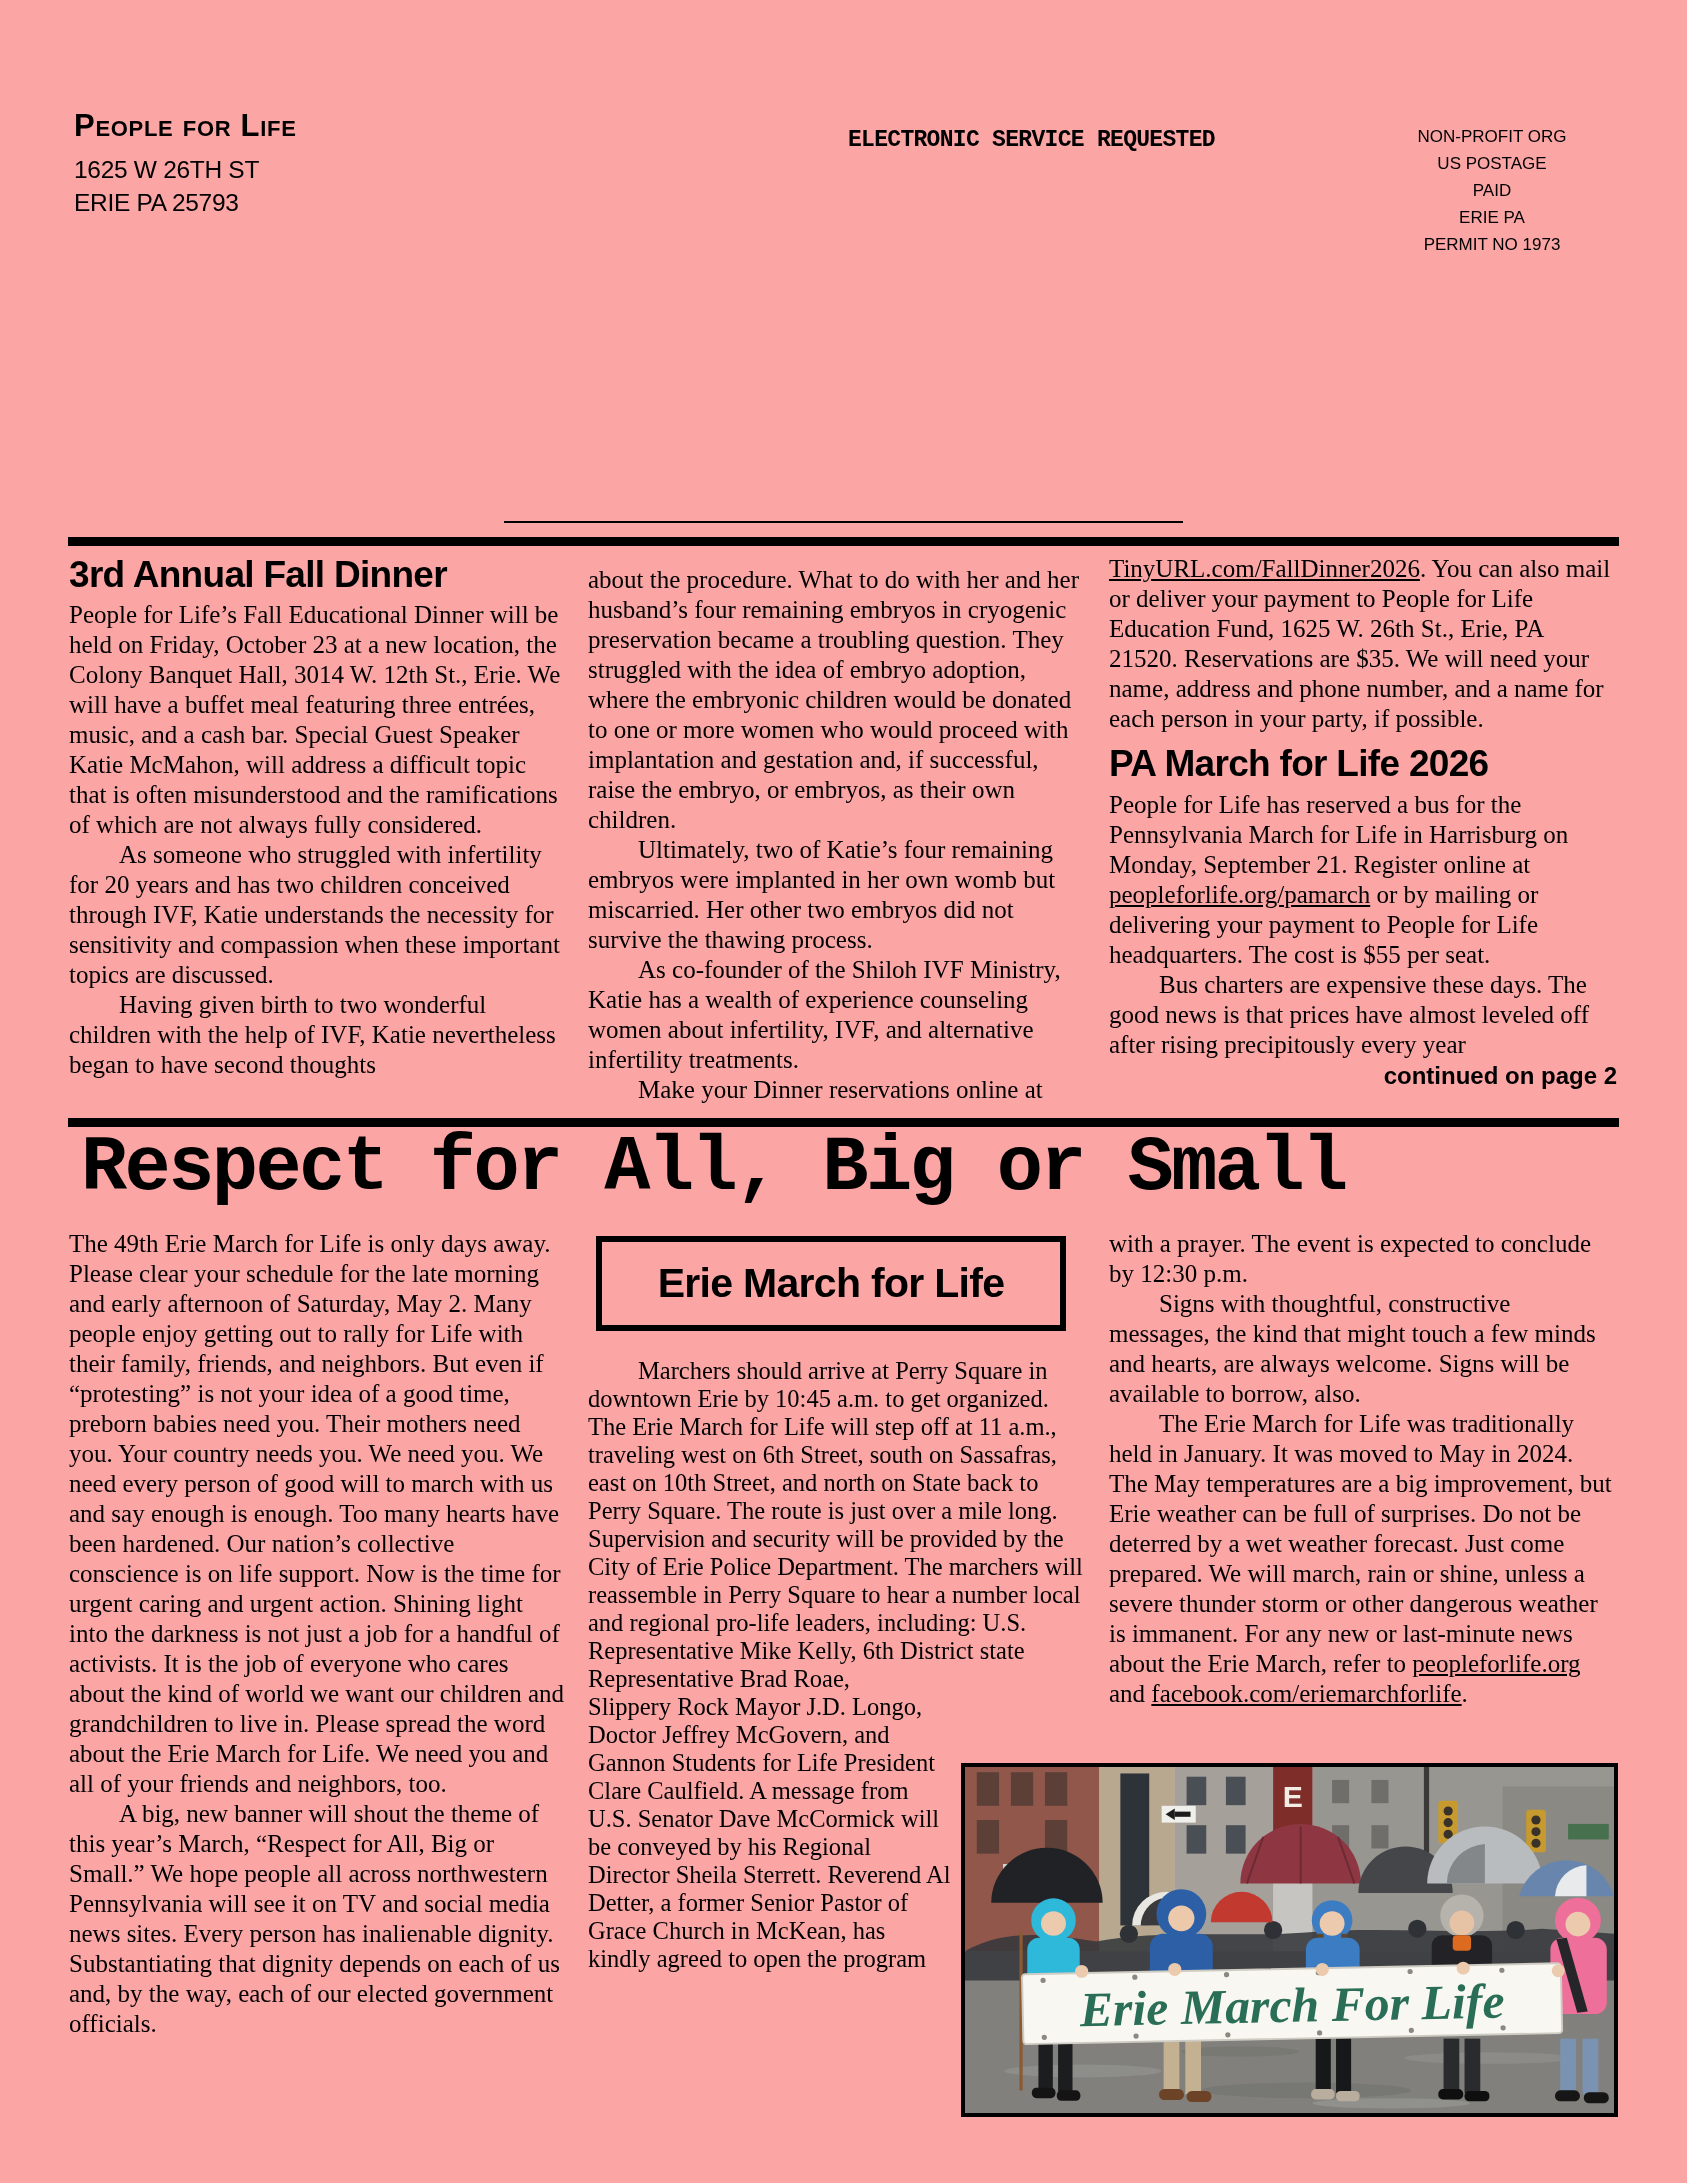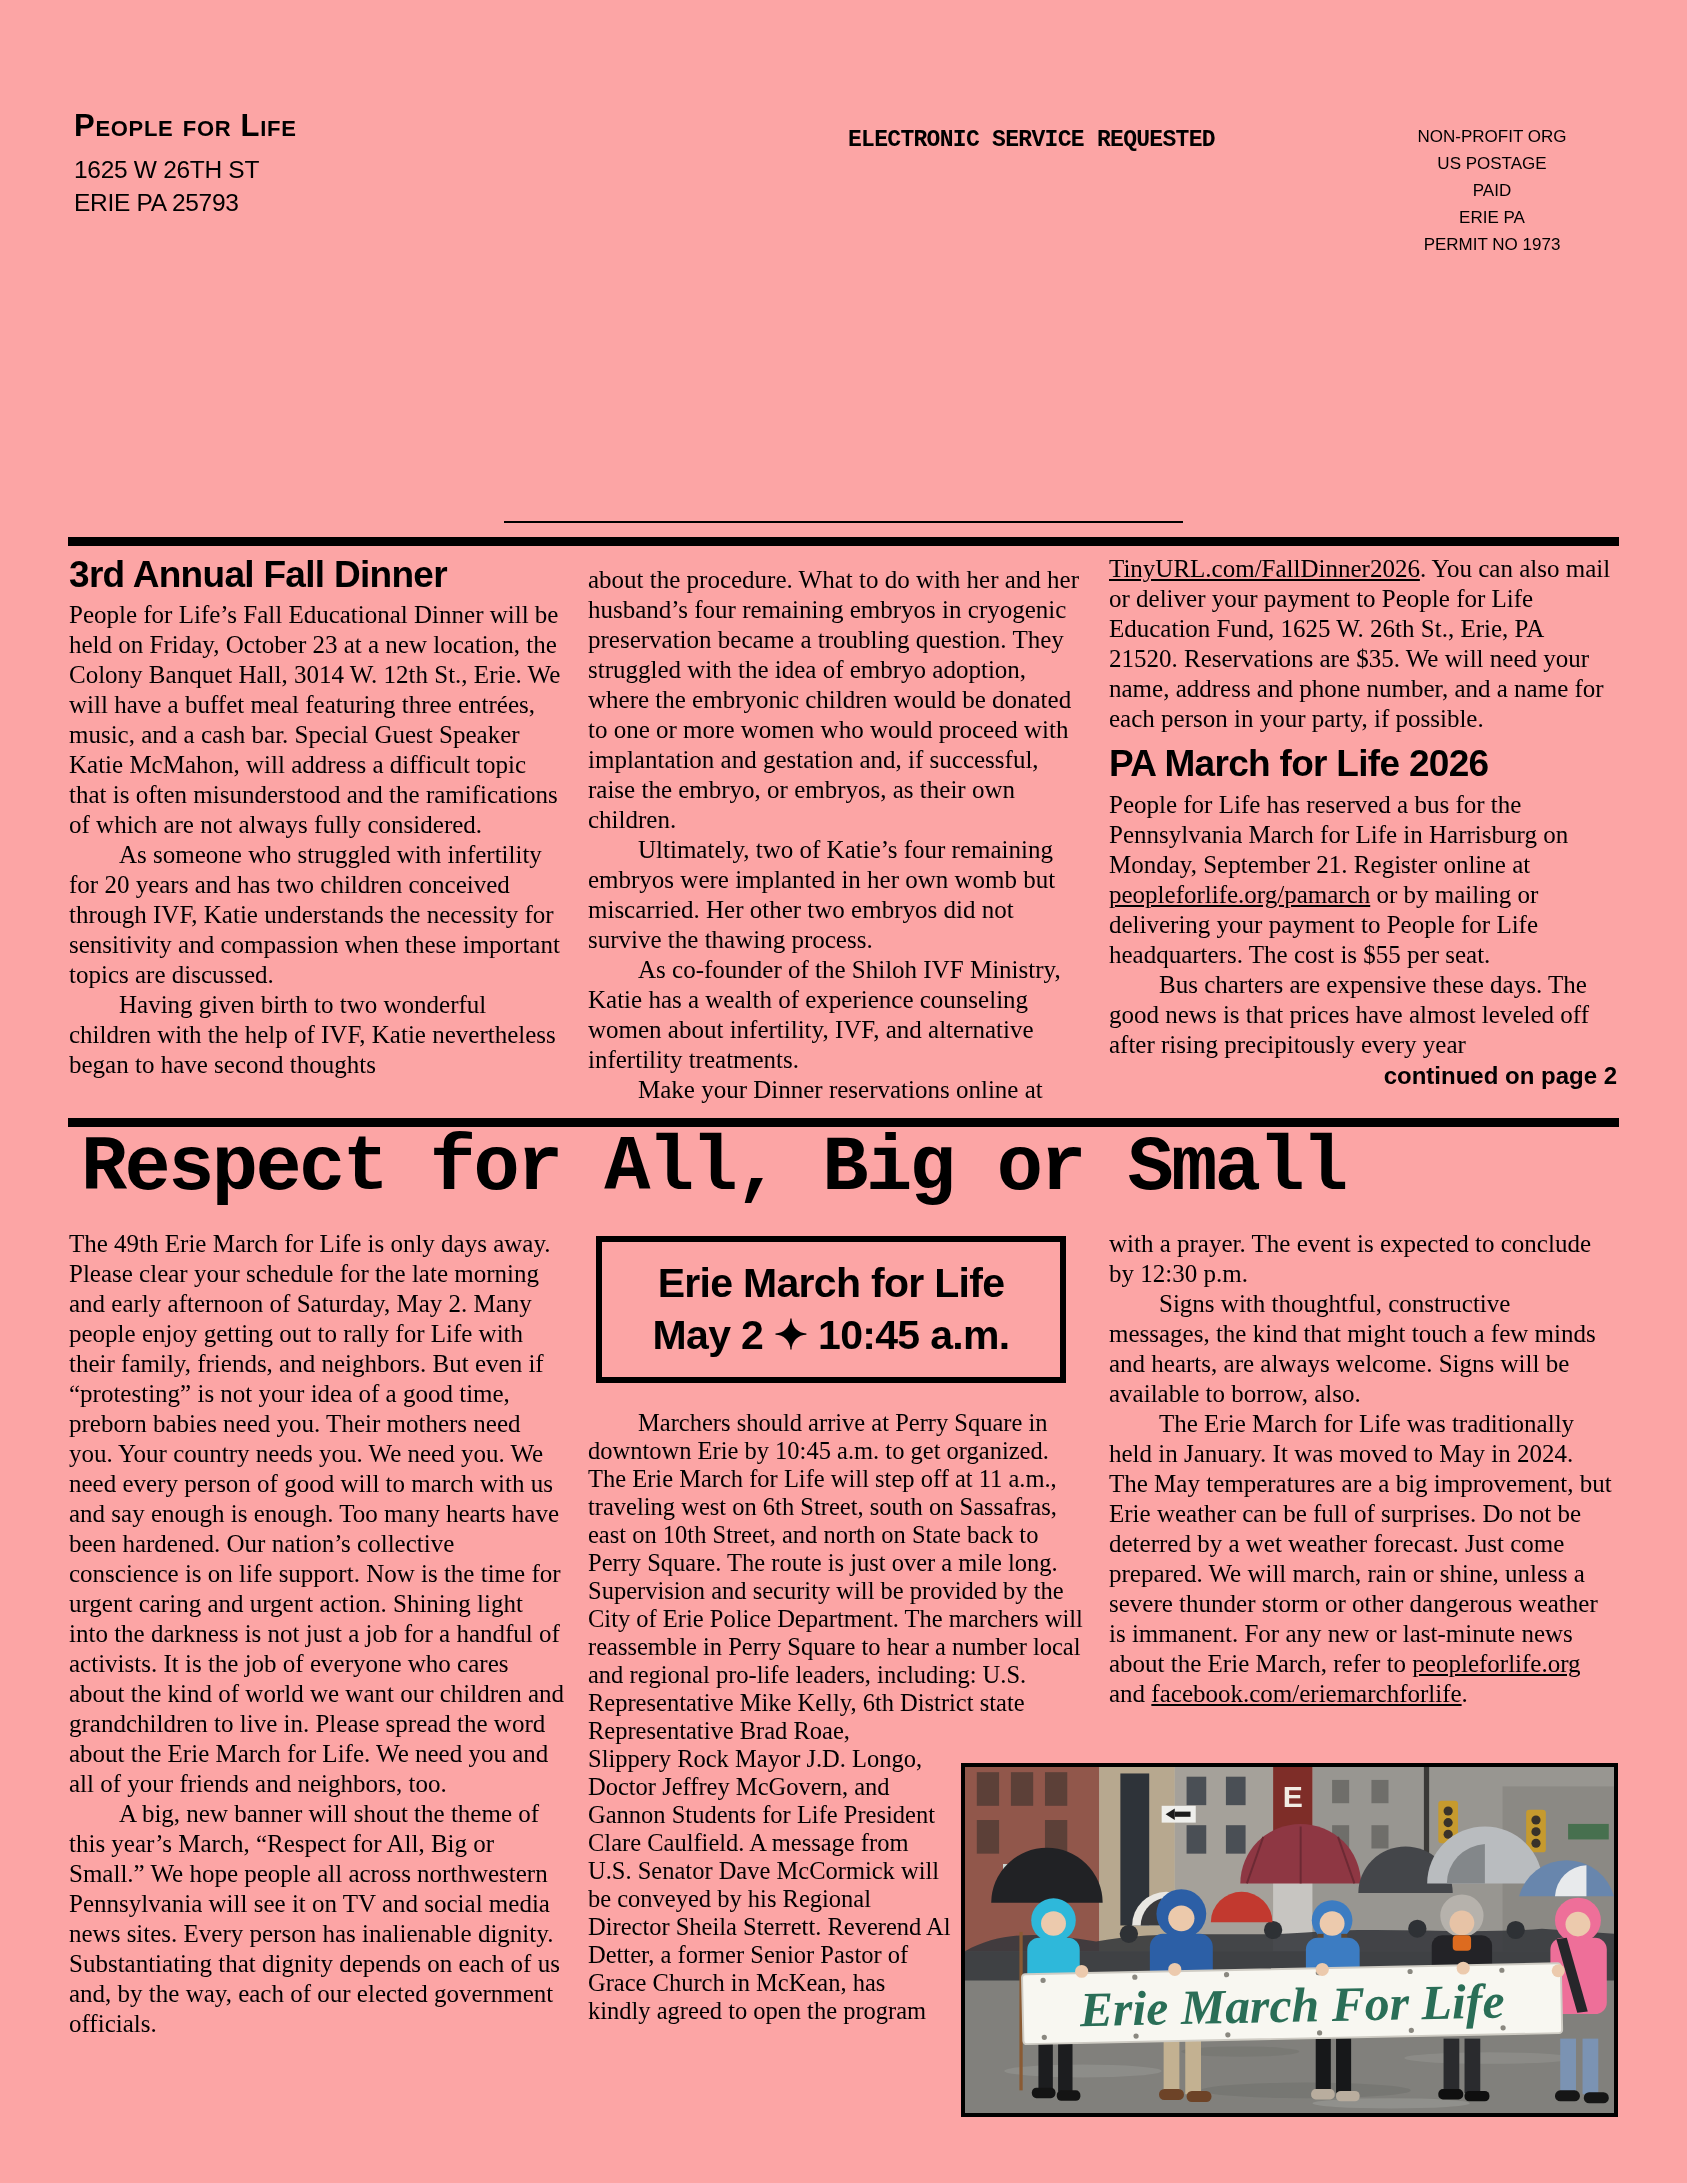--- a/index.html
+++ b/index.html
@@ -102,21 +102,20 @@
   <div class="abs headline">Respect for All, Big or Small</div>
 
   <div class="col s2 c1">
     <p>The 49th Erie March for Life is only days away. Please clear your schedule for the late morning and early afternoon of Saturday, May 2. Many people enjoy getting out to rally for Life with their family, friends, and neighbors. But even if “protesting” is not your idea of a good time, preborn babies need you. Their mothers need you. Your country needs you. We need you. We need every person of good will to march with us and say enough is enough. Too many hearts have been hardened. Our nation’s collective conscience is on life support. Now is the time for urgent caring and urgent action. Shining light into the darkness is not just a job for a handful of activists. It is the job of everyone who cares about the kind of world we want our children and grandchildren to live in. Please spread the word about the Erie March for Life. We need you and all of your friends and neighbors, too.</p>
     <p class="ind">A big, new banner will shout the theme of this year’s March, “Respect for All, Big or Small.” We hope people all across northwestern Pennsylvania will see it on TV and social media news sites. Every person has inalienable dignity. Substantiating that dignity depends on each of us and, by the way, each of our elected government officials.</p>
   </div>
 
   <div class="col s2 c2 s2c2">
     <div class="evbox">
       <div>Erie March for Life</div>
-      <div>May 2 ✦ 10:45 a.m.</div>
     </div>
     <p class="ind">Marchers should arrive at Perry Square in downtown Erie by 10:45 a.m. to get organized. The Erie March for Life will step off at 11 a.m., traveling west on 6th Street, south on Sassafras, east on 10th Street, and north on State back to Perry Square. The route is just over a mile long. Supervision and security will be provided by the City of Erie Police Department. The marchers will reassemble in Perry Square to hear a number local and regional pro-life leaders, including: U.S. Representative Mike Kelly, 6th District state Representative Brad Roae,</p>
     <p class="narrow">Slippery Rock Mayor J.D. Longo, Doctor Jeffrey McGovern, and Gannon Students for Life President Clare Caulfield. A message from U.S. Senator Dave McCormick will be conveyed by his Regional Director Sheila Sterrett. Reverend Al Detter, a former Senior Pastor of Grace Church in McKean, has kindly agreed to open the program</p>
   </div>
 
   <div class="col s2 c3">
     <p>with a prayer. The event is expected to conclude by 12:30 p.m.</p>
     <p class="ind">Signs with thoughtful, constructive messages, the kind that might touch a few minds and hearts, are always welcome. Signs will be available to borrow, also.</p>
     <p class="ind"><span>The Erie March for Life was traditionally held in January. It was moved to May in 2024. The May temperatures are a big improvement, but Erie weather can be full of surprises. Do not be deterred by a wet weather forecast. Just come prepared. We will march, rain or shine, unless a severe thunder storm or other dangerous weather is immanent. For any new or last-minute news about the Erie March, refer to </span><span class="lnk">peopleforlife.org</span><span> and </span><span class="lnk">facebook.com/eriemarchforlife</span><span>.</span></p>
   </div>

